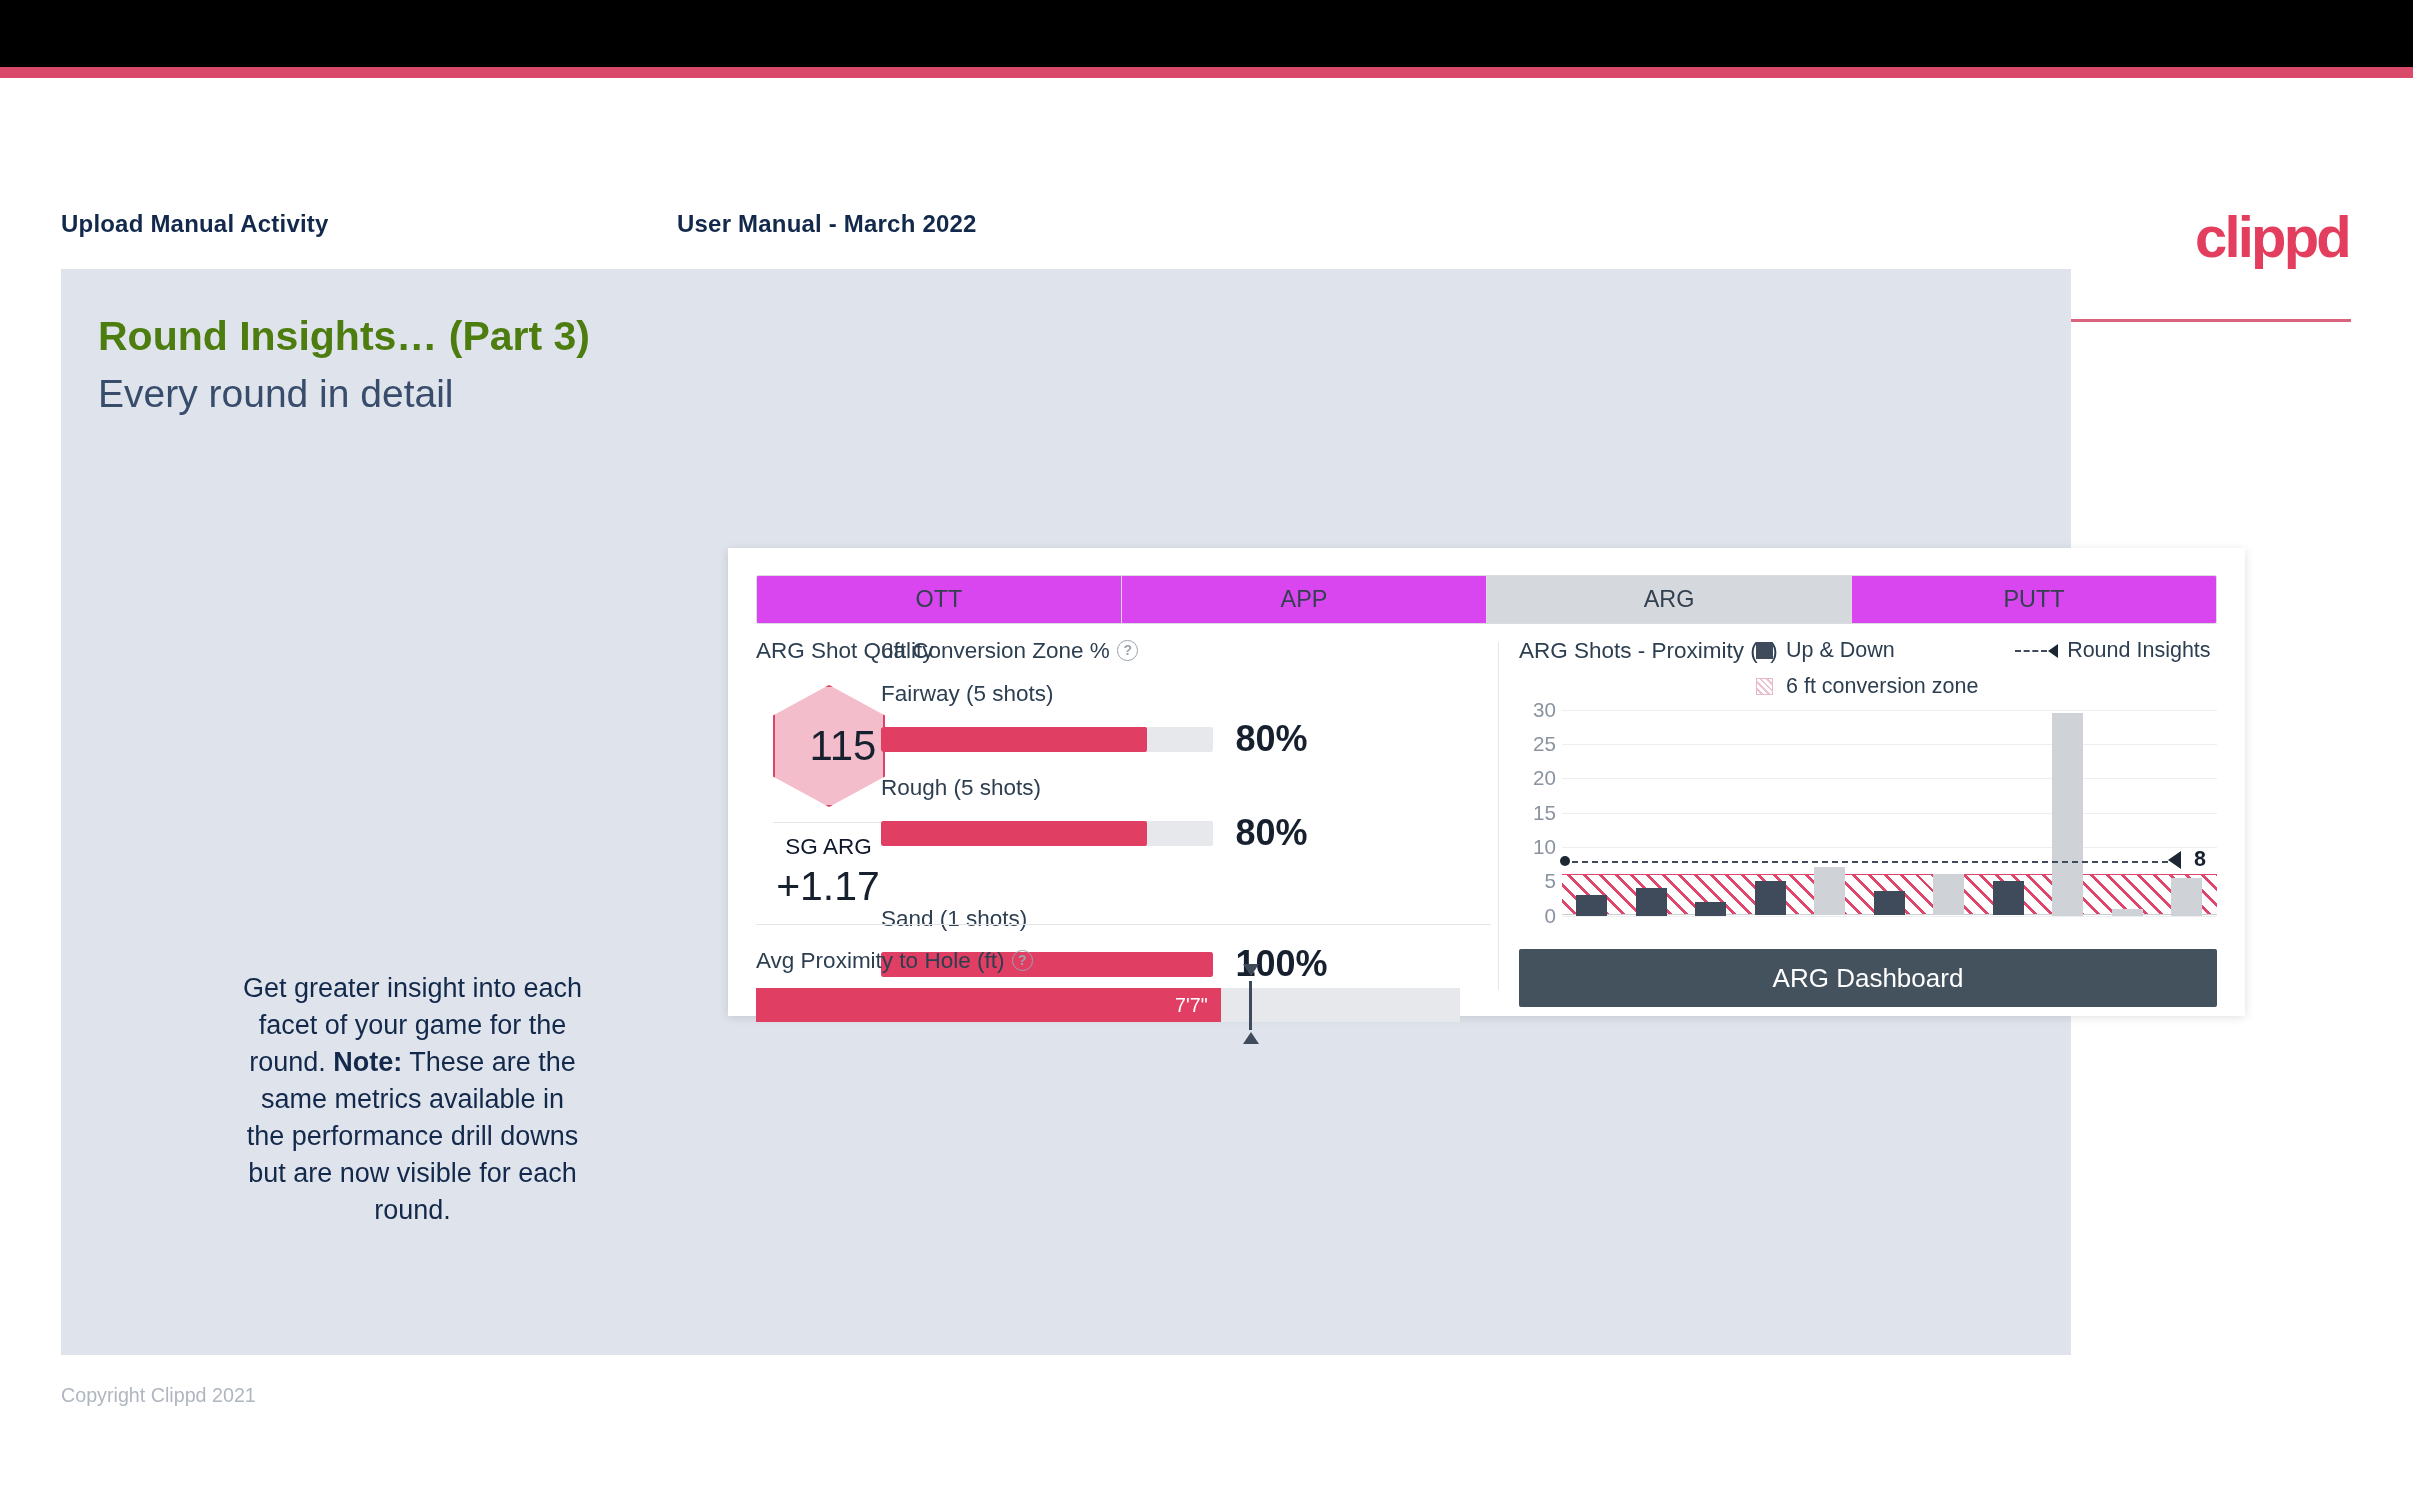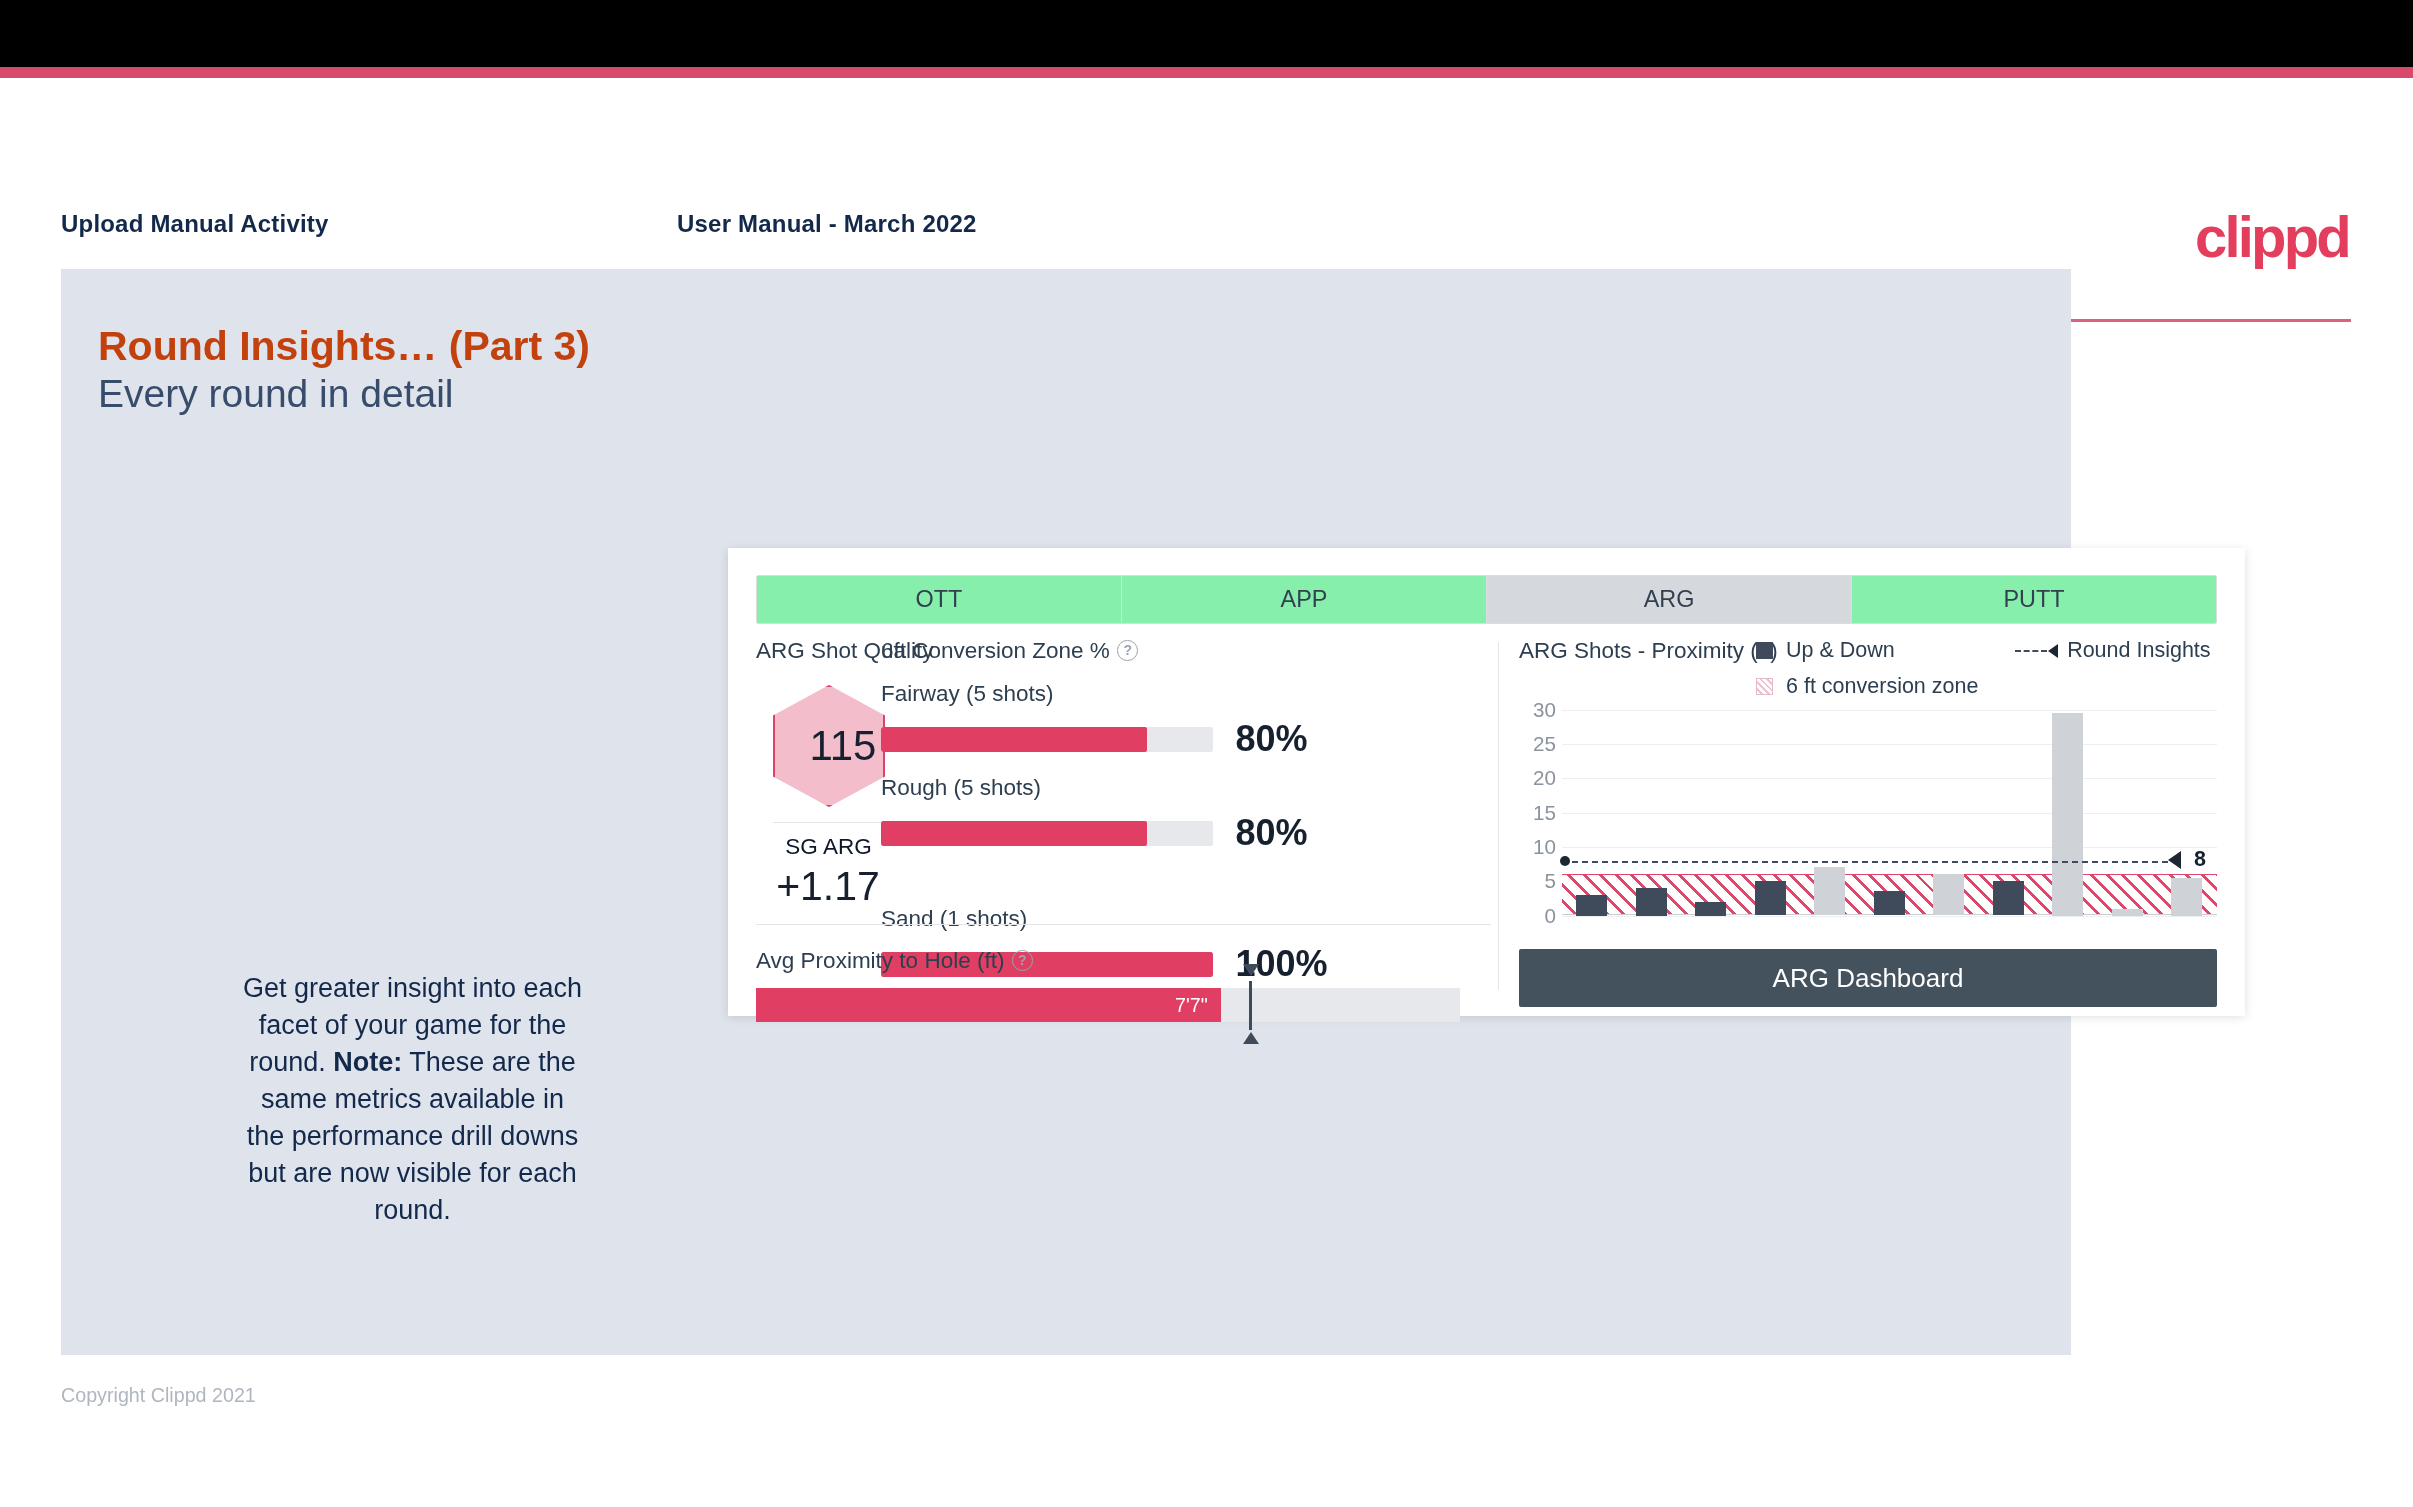--- a/index.html
+++ b/index.html
@@ -41,22 +41,22 @@
   }
 
   
   .slide-body {
     position: absolute; left: 61px; top: 269px;
     width: 2010px; height: 1086px;
     background: #dfe3eb;
   }
 
   .title-main {
-    position: absolute; left: 37px; top: 54px;
-    font-size: 41px; font-weight: 700; color: #c2410c;
+    position: absolute; left: 37px; top: 44px;
+    font-size: 41px; font-weight: 700; color: #4d7c0f;
   }
   .title-sub {
     position: absolute; left: 37px; top: 103px;
     font-size: 39px; font-weight: 400; color: #384c6b;
   }
 
   
   .callout {
     position: absolute; left: 1255px; top: 356px;
     width: 562px; text-align: center;
@@ -82,21 +82,21 @@
   .card-inner { position: relative; width: 100%; height: 100%; }
 
   
   .tabs {
     position: absolute; left: 28px; top: 27px;
     width: 1461px; height: 49px;
     display: flex; border: 0.9px solid #dadce0; border-radius: 1.9px; overflow: hidden;
   }
   .tab {
     flex: 1; display: flex; align-items: center; justify-content: center;
-    font-size: 23.4px; color: #33404f; background: #86efac;
+    font-size: 23.4px; color: #33404f; background: #d946ef;
     border-right: 0.9px solid #dadce0; cursor: pointer;
   }
   .tab:last-child { border-right: none; }
   .tab.active { background: #d5d8dd; }
 
   
   .pane-left { position: absolute; left: 28px; top: 90px; width: 735px; height: 356px; }
   .pane-right { position: absolute; left: 791px; top: 90px; width: 698px; height: 356px; }
   .v-divider {
     position: absolute; left: 770px; top: 94px; width: 0.9px; height: 348px;

